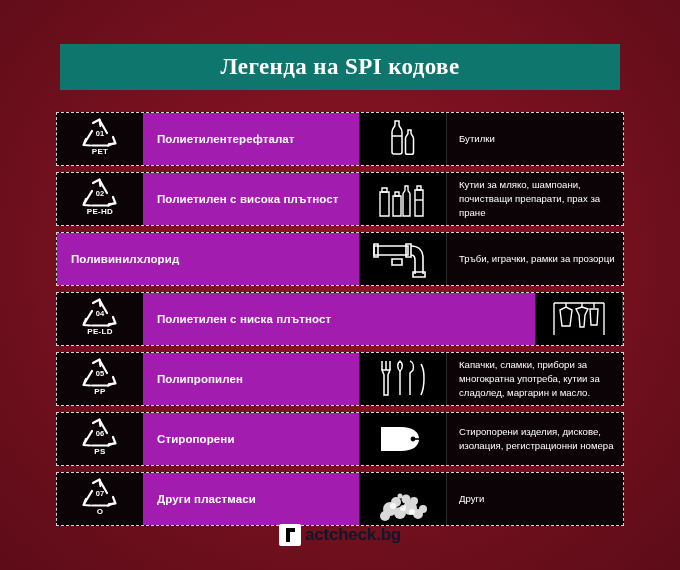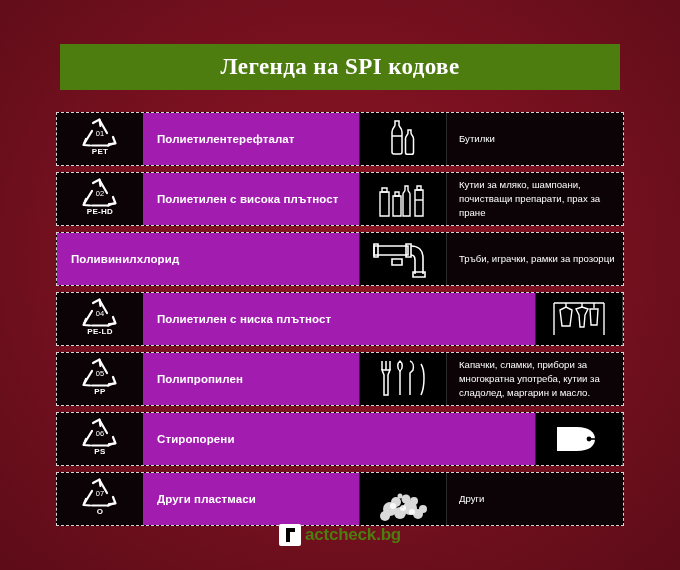--- a/index.html
+++ b/index.html
@@ -19,21 +19,21 @@
     width: 680px;
     height: 570px;
   }
   
   .title-bar {
     position: absolute;
     left: 60px;
     top: 44px;
     width: 560px;
     height: 46px;
-    background: #4d7c0f;
+    background: #0f766e;
     display: flex;
     align-items: center;
     justify-content: center;
   }
   .title-bar .title-text {
     color: #ffffff;
     font-family: "Liberation Serif", serif;
     font-size: 23px;
     font-weight: bold;
     letter-spacing: 0.4px;
@@ -118,21 +118,21 @@
   }
   .recycle svg { display: block; }
   .recycle .num {
     position: absolute;
     top: 12px;
     left: 0;
     width: 100%;
     text-align: center;
     color: #ffffff;
     font-size: 7.5px;
-    font-weight: normal;
+    font-weight: bold;
     letter-spacing: 0.2px;
   }
   .recycle .abbr {
     color: #ffffff;
     font-size: 8px;
     font-weight: bold;
     letter-spacing: 0.3px;
     margin-top: -2px;
   }
   
@@ -172,21 +172,21 @@
   .logo .mark::after {
     content: "";
     position: absolute;
     left: 7px;
     top: 4px;
     width: 9px;
     height: 4px;
     background: #000;
   }
   .logo .logo-text {
-    color: #4d7c0f;
+    color: #0f172a;
     font-size: 17px;
     font-weight: bold;
     letter-spacing: -0.2px;
   }
 </style>
 </head>
 <body>
 
 <div class="page">
 
@@ -371,20 +371,21 @@
       </div>
       <div class="cell-name">Стиропорени</div>
       <div class="cell-pic">
         <svg class="pic-svg" width="60" height="40" viewBox="0 0 60 40" aria-hidden="true">
           <path d="M8 8 h20 v24 h-20 z" fill="#ffffff"></path>
           <path d="M28 8 c12 0 18 5 18 12 c0 7 -6 12 -18 12 z" fill="#ffffff"></path>
           <path d="M41 20 h6" stroke="#000000" stroke-width="1.6" fill="none"></path>
           <circle cx="40" cy="20" r="2.4" fill="#000000"></circle>
         </svg>
       </div>
+      <div class="cell-use">Стиропорени изделия, дискове, изолация, регистрационни номера</div>
     </div>
 
     <div class="row r7">
       <div class="cell-code">
         <div class="recycle">
           <svg class="pic-svg" width="40" height="32" viewBox="0 0 40 32" aria-hidden="true">
             <g fill="none" stroke="#ffffff" stroke-width="2.2" stroke-linejoin="round" stroke-linecap="round">
               <path d="M13 6 L19.5 2.5 L20.5 9"></path>
               <path d="M19.5 3 L27 16"></path>
               <path d="M33 20 L35.5 26.5 L29 27"></path>

